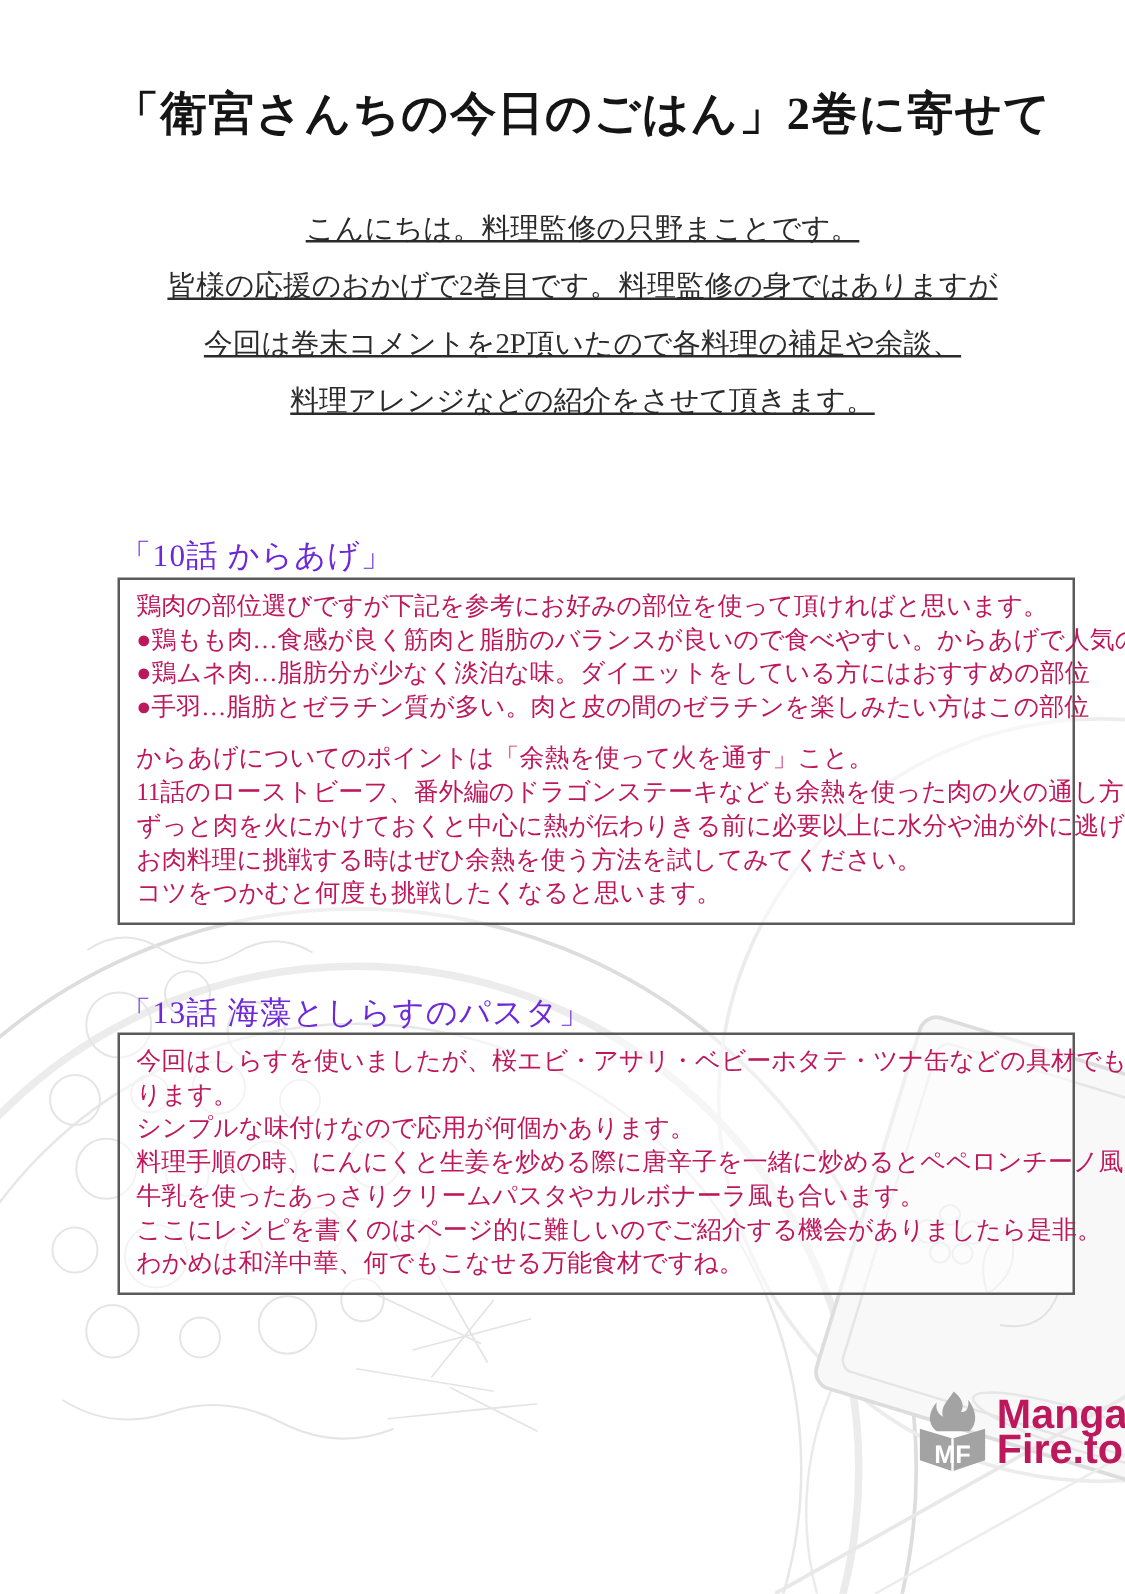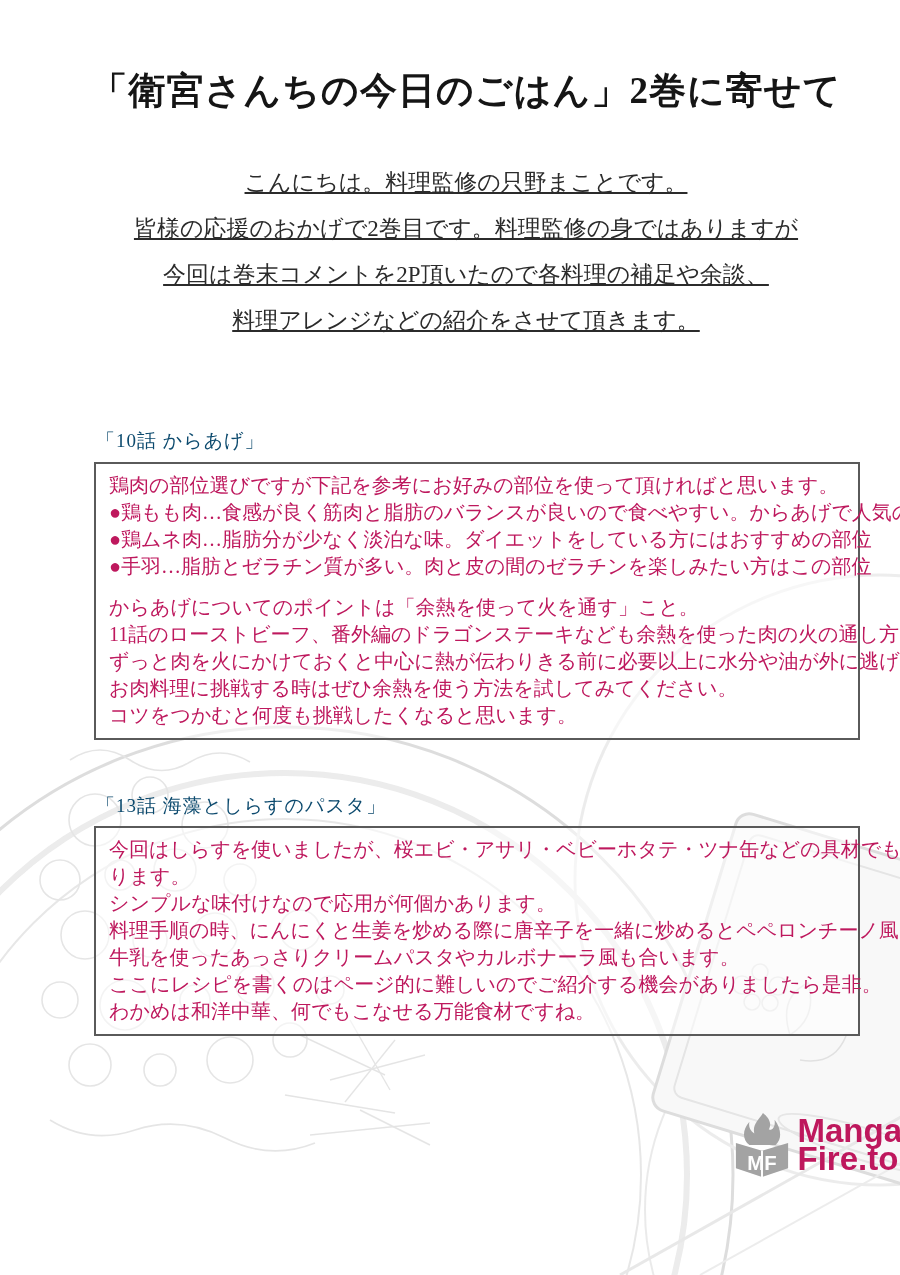--- a/index.html
+++ b/index.html
@@ -45,23 +45,23 @@
     width: 100%;
     text-align: center;
     font-size: 23px;
     line-height: 46px;
     color: #2b2b2b;
     text-decoration: underline;
   }
   .section-heading {
     position: absolute;
     left: 80px;
-    font-size: 19px;
+    font-size: 25px;
     letter-spacing: 1px;
-    color: #0c4a6e;
+    color: #6d28d9;
   }
   #heading-1 { top: 428px; }
   #heading-2 { top: 793px; }
   .comment-box {
     position: absolute;
     left: 78px;
     width: 766px;
     box-sizing: border-box;
     border: 2px solid #5a5a5a;
     background: rgba(255,255,255,0.55);

